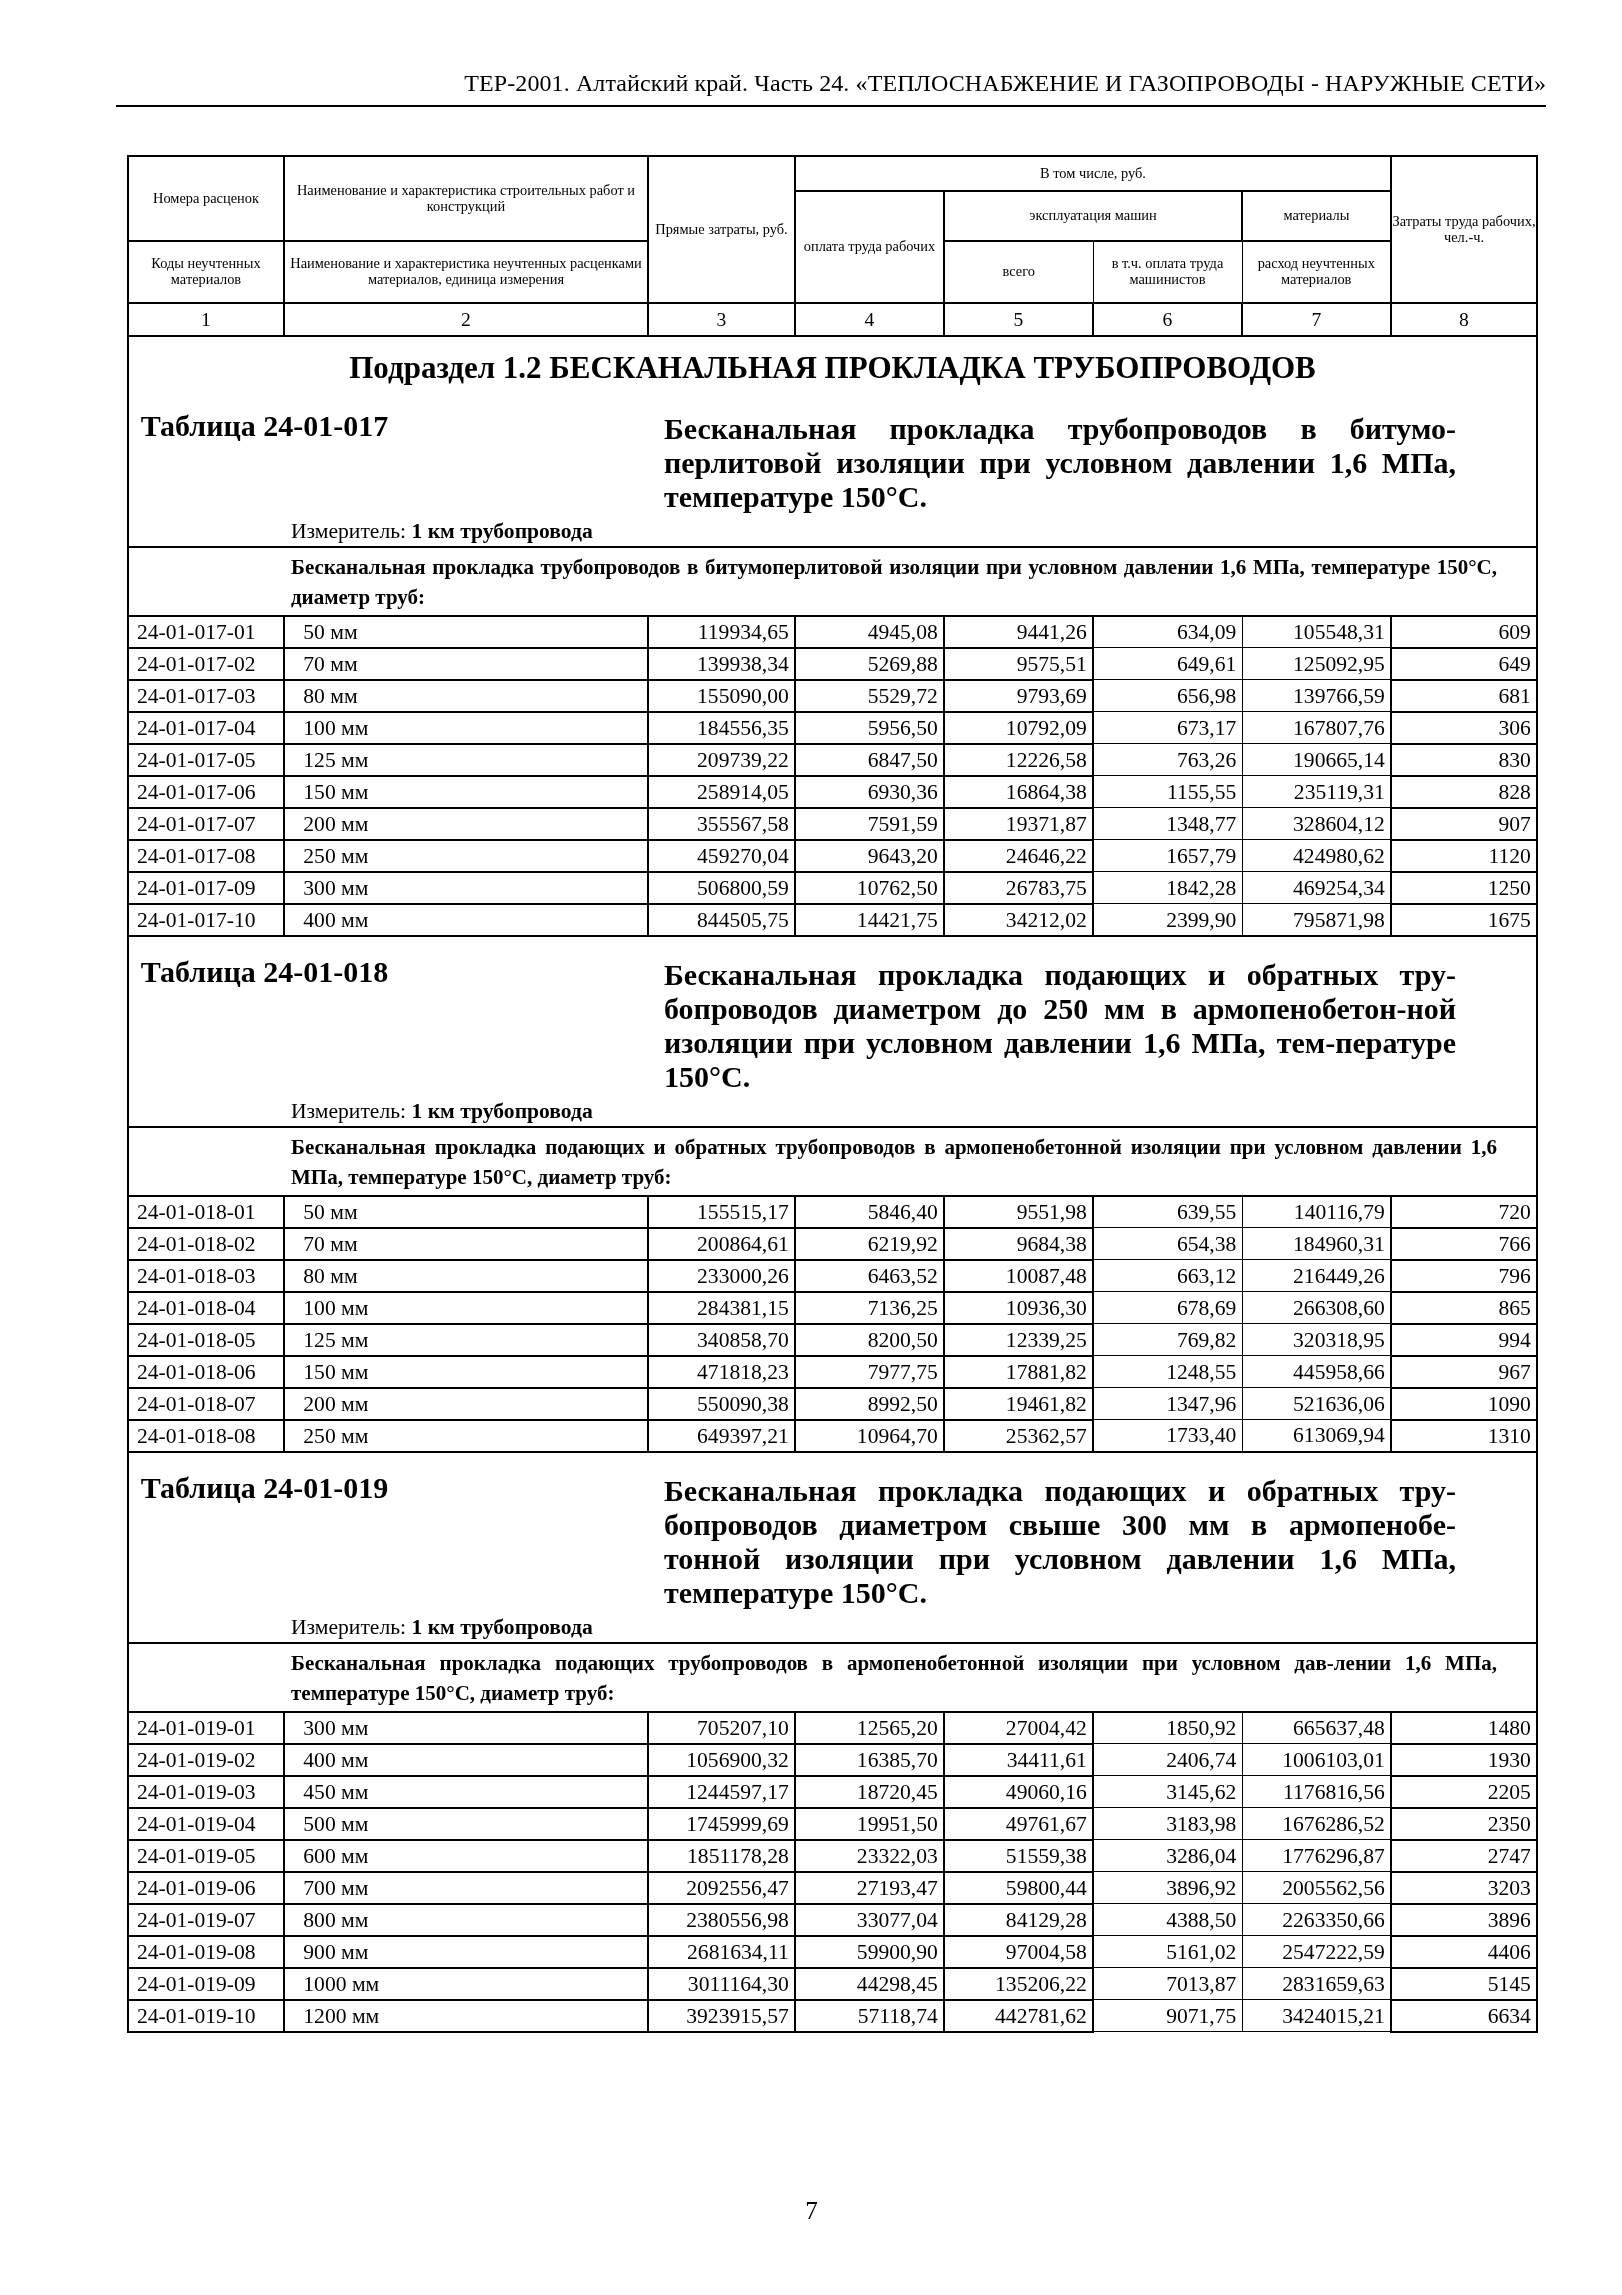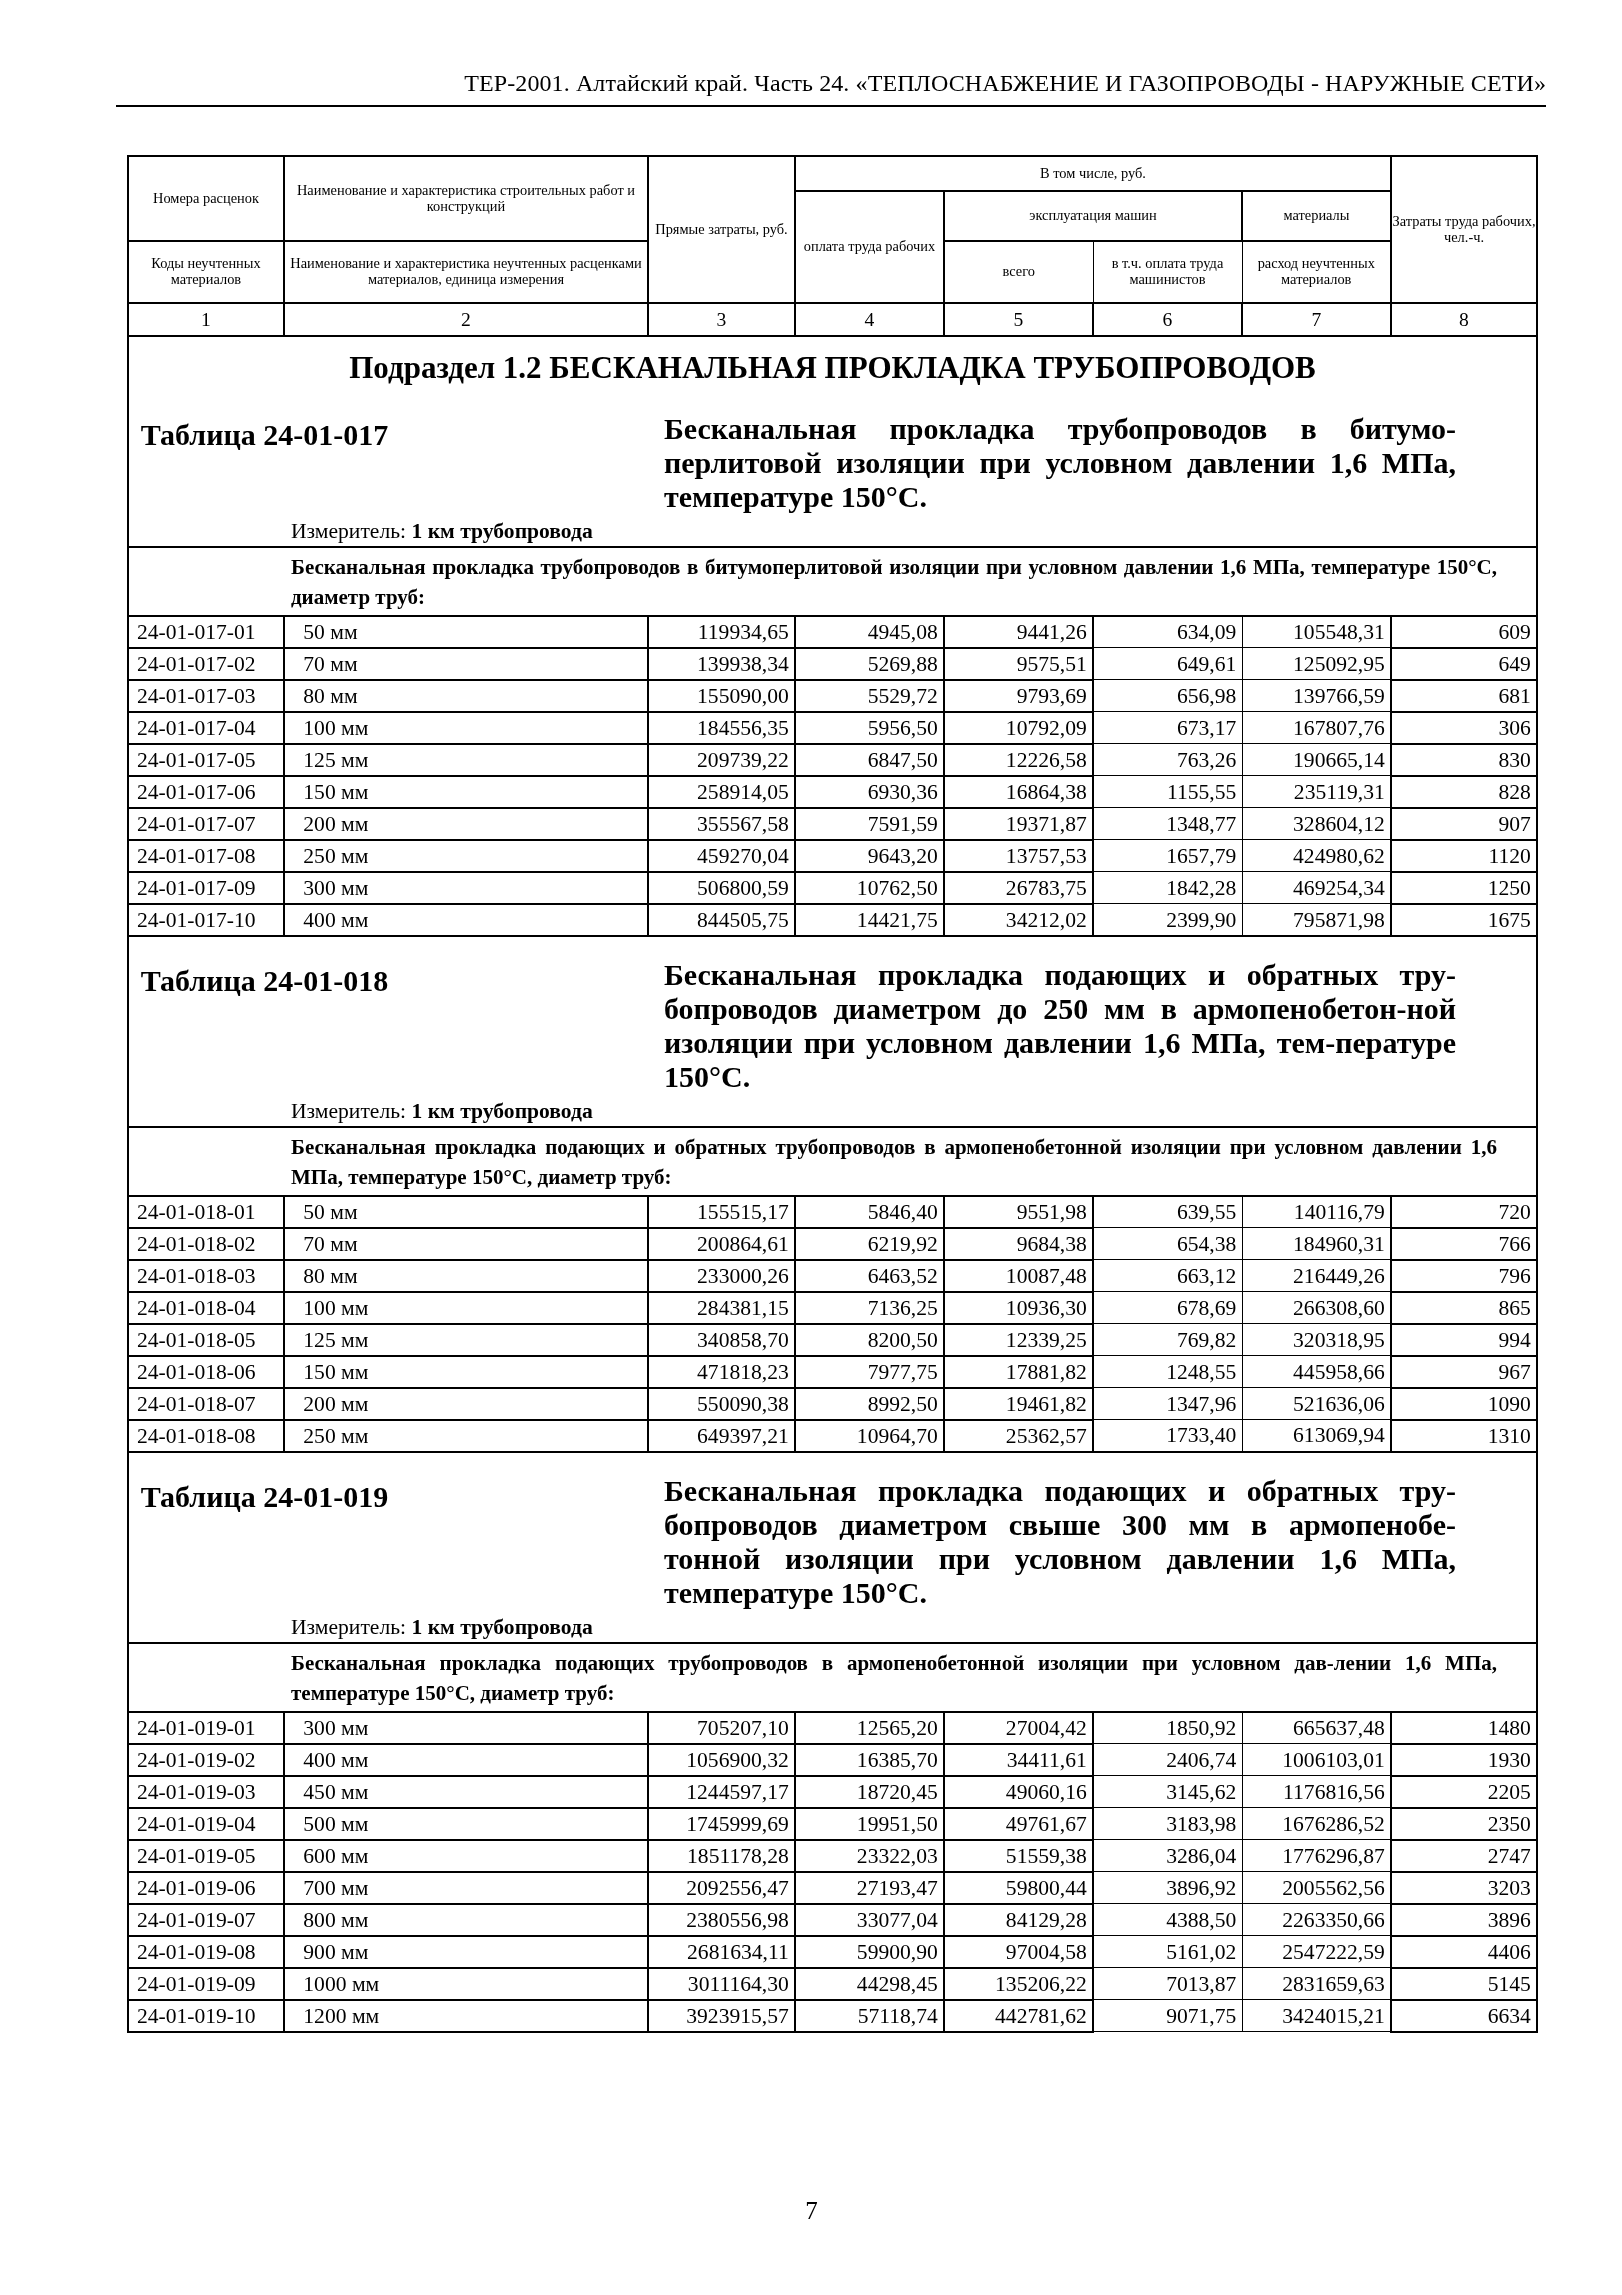--- a/index.html
+++ b/index.html
@@ -27,21 +27,21 @@
   table.grid td.thin { border-width: 1.3px; }
   .hdr td { font-size: 14.4px; line-height: 15.7px; text-align: center; }
   .hdr .top td { height: 33px; margin-top: 44px; }
   .num-row td { font-size: 19.6px; height: 31px; text-align: center; }
   .section-title {
     text-align: center; font-weight: bold; font-size: 31px; line-height: 37px;
     padding-top: 11.8px; padding-bottom: 19.6px;
   }
   .table-head { position: relative; }
   .table-label {
-    position: absolute; left: 11.8px; top: 13px; font-weight: bold; font-size: 30px; line-height: 34px;
+    position: absolute; left: 11.8px; top: 4px; font-weight: bold; font-size: 30px; line-height: 34px;
   }
   .table-desc {
     margin-left: 535px; width: 792px; font-weight: bold; font-size: 30px; line-height: 34px;
     text-align: justify; padding-top: 6.5px;
   }
   .meter { margin-left: 162px; font-size: 21.6px; line-height: 26px; padding-top: 3.9px; padding-bottom: 2.6px; }
   .meter b { font-weight: bold; }
   .group-row td.group-text {
     font-weight: bold; font-size: 21px; line-height: 30px; padding: 3.9px 39px 2.6px 162px; text-align: justify;
   }
@@ -192,21 +192,21 @@
           <td class="n">19371,87</td>
           <td class="n thin">1348,77</td>
           <td class="n thin">328604,12</td>
           <td class="n">907</td>
         </tr>
         <tr class="data">
           <td class="code">24-01-017-08</td>
           <td class="size">250 мм</td>
           <td class="n">459270,04</td>
           <td class="n">9643,20</td>
-          <td class="n">13757,53</td>
+          <td class="n">24646,22</td>
           <td class="n thin">1657,79</td>
           <td class="n thin">424980,62</td>
           <td class="n">1120</td>
         </tr>
         <tr class="data">
           <td class="code">24-01-017-09</td>
           <td class="size">300 мм</td>
           <td class="n">506800,59</td>
           <td class="n">10762,50</td>
           <td class="n">26783,75</td>

